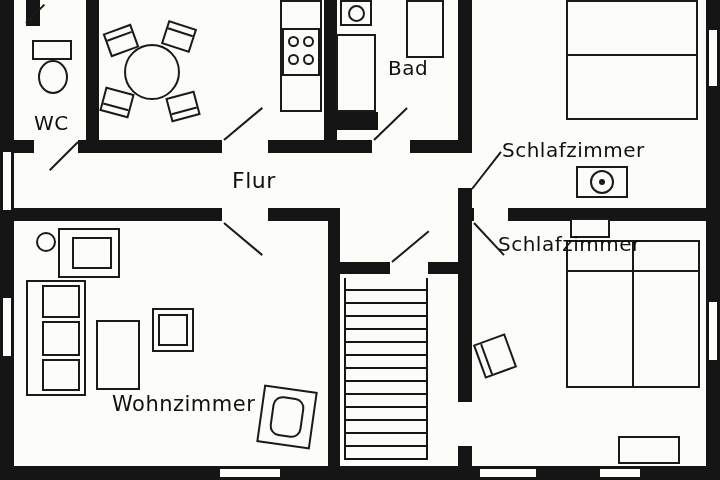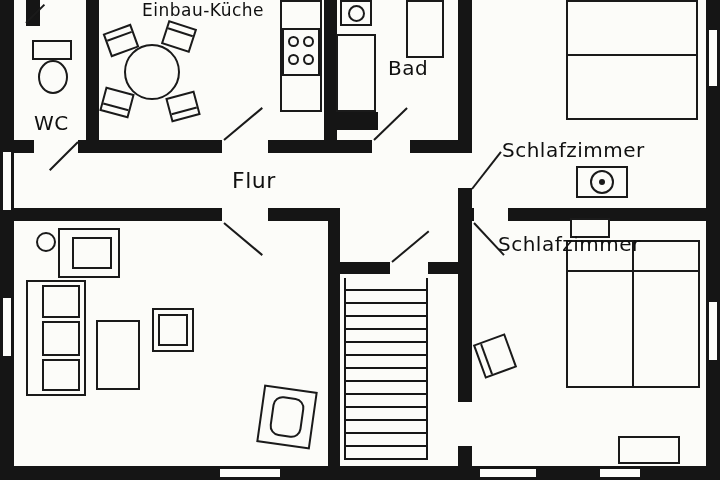--- a/index.html
+++ b/index.html
@@ -131,20 +131,20 @@
   <div class="furn" style="left:96px;top:320px;width:44px;height:70px"></div>
   <div class="furn" style="left:152px;top:308px;width:42px;height:44px">
     <div class="cush" style="left:4px;top:4px;width:30px;height:32px"></div>
   </div>
   <div class="furn" style="left:260px;top:388px;width:54px;height:58px;transform:rotate(8deg)">
     <div class="cush" style="left:9px;top:7px;width:32px;height:40px;border-radius:10px"></div>
   </div>
 
   <div class="stairs"></div>
 
-  <div class="label" style="left:142px;top:0;font-size:17px">Einbau-Küche</div>
   <div class="label" style="left:34px;top:111px">WC</div>
   <div class="label" style="left:388px;top:56px">Bad</div>
   <div class="label" style="left:232px;top:168px;font-size:22px">Flur</div>
   <div class="label" style="left:502px;top:138px">Schlafzimmer</div>
   <div class="label" style="left:498px;top:232px">Schlafzimmer</div>
+  <div class="label" style="left:112px;top:392px;font-size:21px">Wohnzimmer</div>
 
 </div>
 
 </body></html>

